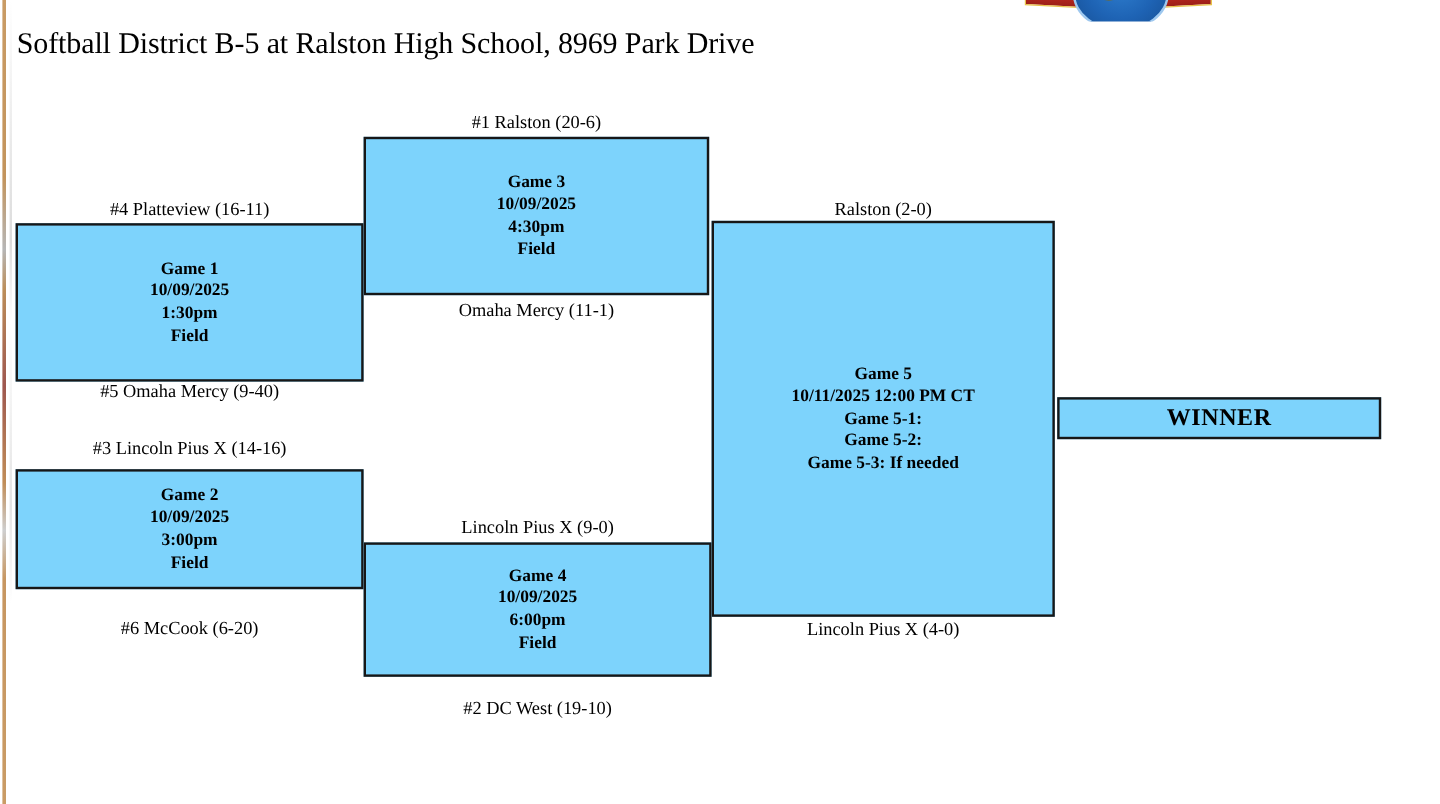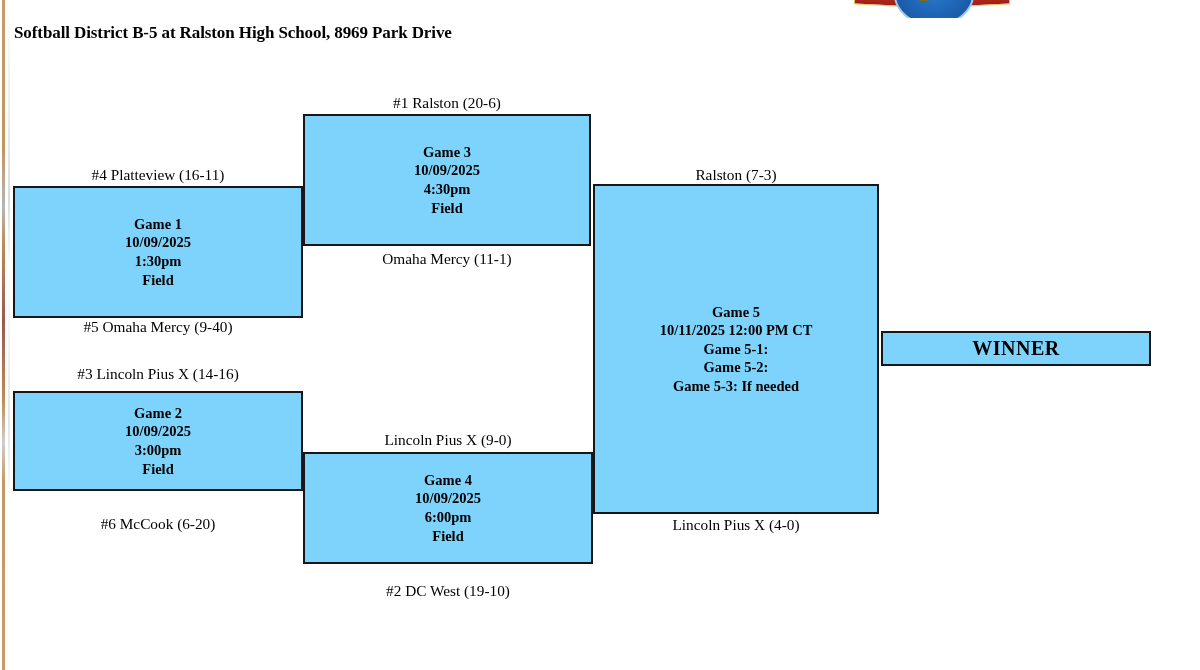--- a/index.html
+++ b/index.html
@@ -78,22 +78,22 @@
     font-weight: bold;
     font-size: 34px;
     color: #f0c419;
     text-shadow: 1px 1px 0 #8a6a06;
   }
 
   #page-title {
     position: absolute;
     left: 14px;
     top: 23px;
-    font-size: 17px;
-    font-weight: bold;
+    font-size: 25px;
+    font-weight: normal;
     letter-spacing: -0.1px;
     white-space: nowrap;
   }
 
   
   .bracket-box {
     position: absolute;
     background: #7dd3fc;
     border: 2px solid #171717;
     box-sizing: border-box;
@@ -186,21 +186,21 @@
 
 <div class="slot-label" id="lbl-g4-top">Lincoln Pius X (9-0)</div>
 <div class="bracket-box" id="box-game4">
   <div class="game-text">Game 4
 10/09/2025
 6:00pm
 Field</div>
 </div>
 <div class="slot-label" id="lbl-g4-bottom">#2 DC West  (19-10)</div>
 
-<div class="slot-label" id="lbl-g5-top">Ralston (7-3)</div>
+<div class="slot-label" id="lbl-g5-top">Ralston (2-0)</div>
 <div class="bracket-box" id="box-game5">
   <div class="game-text">Game 5
 10/11/2025 12:00 PM CT
 Game 5-1:
 Game 5-2:
 Game 5-3: If needed</div>
 </div>
 <div class="slot-label" id="lbl-g5-bottom">Lincoln Pius X (4-0)</div>
 
 <div class="bracket-box" id="box-winner">

